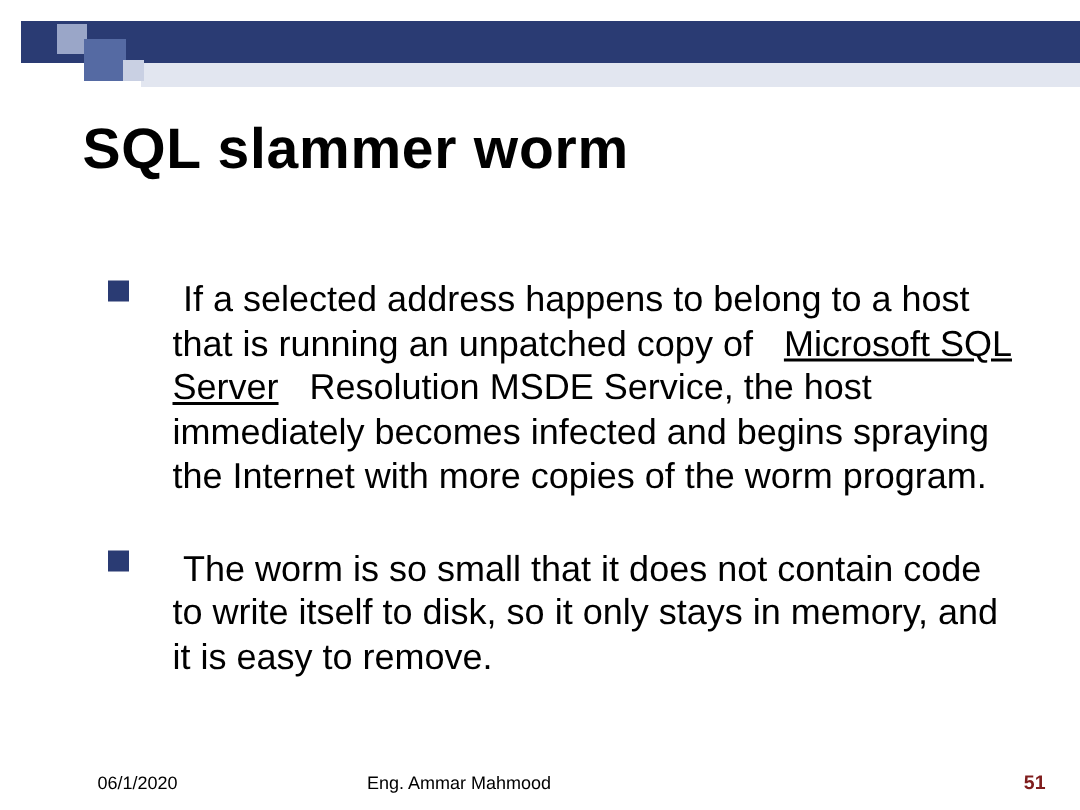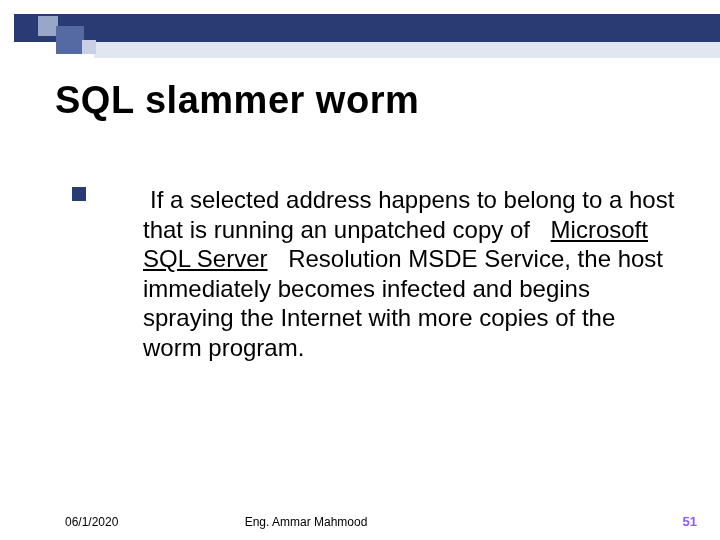--- a/index.html
+++ b/index.html
@@ -6,27 +6,27 @@
   html, body { width: 720px; height: 540px; font-family: Arial, Helvetica, sans-serif; background: #fff; }
   .slide { position: relative; width: 720px; height: 540px; background: #fff; }
   .topband { position: absolute; top: 0; left: 0; width: 720px; height: 44px; }
   .topband .darkrow { position: absolute; top: 0; left: 0; width: 720px; height: 28px; background: #2a3b73; }
   .topband .sq1 { position: absolute; top: 2px; left: 24px; width: 20px; height: 20px; background: #9aa6c8; }
   .topband .sq2 { position: absolute; top: 12px; left: 42px; width: 28px; height: 28px; background: #556aa3; }
   .topband .sq3 { position: absolute; top: 26px; left: 68px; width: 14px; height: 14px; background: #c9d0e3; }
   .topband .lightrow { position: absolute; top: 28px; left: 80px; width: 640px; height: 16px; background: #e2e6f0; }
   .title { position: absolute; top: 58px; left: 34px; font-size: 38px; font-weight: bold; color: #000; letter-spacing: 0.5px; }
   .body { position: absolute; top: 150px; left: 44px; width: 640px; }
-  .item { display: flex; align-items: flex-start; margin-bottom: 4px; gap: 28px; }
+  .item { display: flex; align-items: flex-start; margin-bottom: 4px; }
   .bullet { flex: 0 0 auto; width: 11px; height: 11px; background: #2a3b73; margin-top: 9px; margin-right: 22px; }
   .text { flex: 1 1 auto; font-size: 24px; line-height: 1.23; color: #000; }
   .underline { text-decoration: underline; }
   .footer-date { position: absolute; bottom: 18px; left: 44px; font-size: 12px; color: #000; }
   .footer-author { position: absolute; bottom: 18px; left: 0; width: 584px; text-align: center; font-size: 12px; color: #000; }
-  .footer-page { position: absolute; bottom: 18px; right: 30px; font-size: 13px; font-weight: bold; color: #8b5cf6; }
+  .footer-page { position: absolute; bottom: 18px; right: 30px; font-size: 13px; font-weight: bold; color: #7f1d1d; }
 </style>
 </head>
 <body>
 
 <div class="slide">
 
   <div class="topband">
     <div class="darkrow"></div>
     <div class="lightrow"></div>
     <div class="sq1"></div>
@@ -38,20 +38,26 @@
 
   <div class="body">
 
     <div class="item">
       <div class="bullet"></div>
       <div class="text">
         <span>If a selected address happens to belong to a host that is running an unpatched copy of </span><span class="underline">Microsoft SQL Server</span><span> Resolution MSDE Service, the host immediately becomes infected and begins spraying the Internet with more copies of the worm program.</span>
       </div>
     </div>
 
+    <div class="item">
+      <div class="bullet"></div>
+      <div class="text">
+        <span> The worm is so small that it does not contain code to write itself to disk, so it only stays in memory, and it is easy to remove.</span><span class="underline"></span><span></span>
+      </div>
+    </div>
 
   </div>
 
   <div class="footer-date">06/1/2020</div>
   <div class="footer-author">Eng. Ammar Mahmood</div>
   <div class="footer-page">51</div>
 
 </div>
 
 </body></html>

